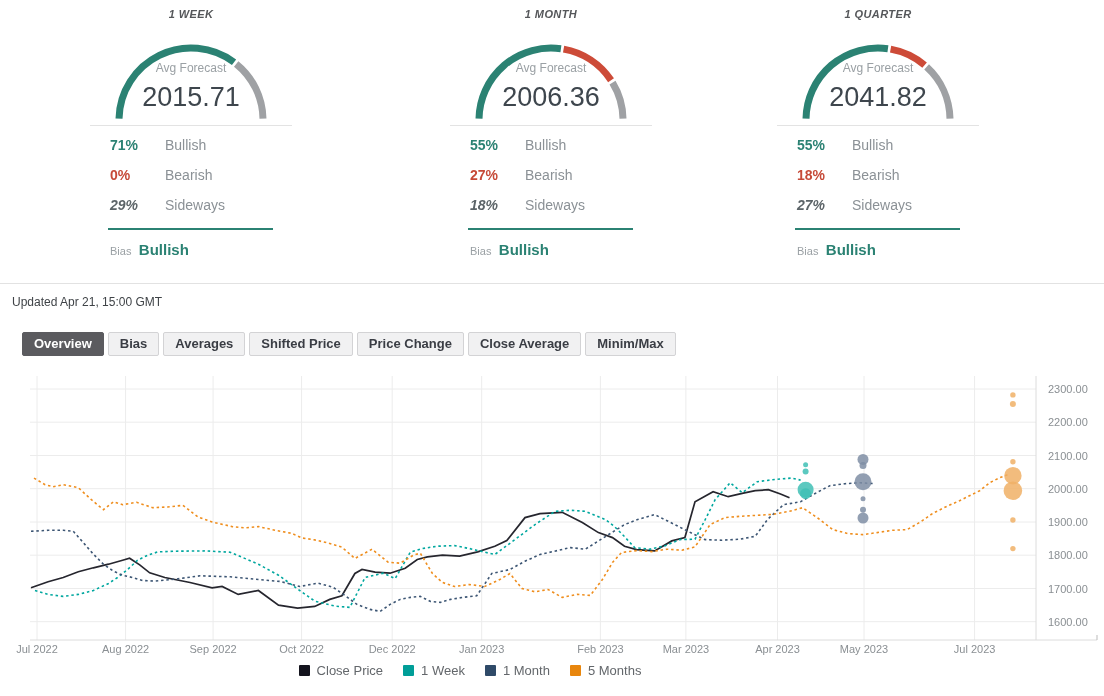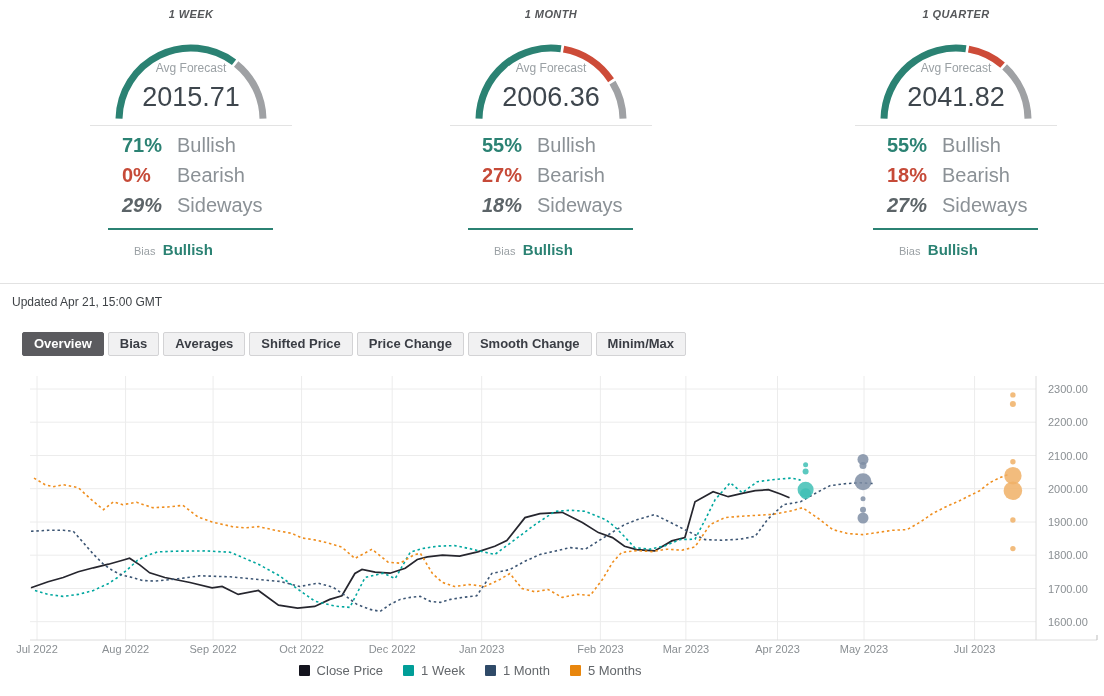--- a/index.html
+++ b/index.html
@@ -8,28 +8,28 @@
   .app { position:relative; width:1104px; height:696px; background:#fff; overflow:hidden; }
 
   
   .panel { position:absolute; top:0; width:202px; }
   .g-title { margin-top:8px; text-align:center; font-size:11px; font-style:italic; font-weight:bold; color:#55575a; letter-spacing:.4px; }
   .gauge { display:block; margin:0 auto; }
   .avg-label { font-size:12px; fill:#9aa0a4; }
   .avg-value { font-size:27px; fill:#3e464d; }
   .g-divider { height:1px; background:#e3e3e3; margin-top:1px; }
   .stats { margin-top:4px; padding-left:20px; }
-  .srow { display:flex; align-items:center; height:30px; font-size:20px;margin-left:12px; }
+  .srow { display:flex; align-items:center; height:30px; font-size:14px; }
   .pct { font-weight:bold; width:55px; }
   .pct.bullish { color:#2b8273; }
   .pct.bearish { color:#c64a38; }
   .pct.sideways { color:#5c6468;font-style:italic; }
   .lbl { color:#8b9196; }
   .bias-underline { width:165px; height:2px; background:#2b8273; margin:8px 0 0 -2px; }
-  .bias-row { margin-top:11px;margin-left:24px; }
+  .bias-row { margin-top:11px; }
   .bias-k { font-size:11px; color:#9aa0a4; }
   .bias-v { font-size:15px; font-weight:bold; color:#2b8273; margin-left:3px; }
 
   
   .page-divider { position:absolute; top:283px; left:0; width:1104px; height:1px; background:#e2e2e2; }
   .updated { position:absolute; top:295px; left:12px; font-size:12px; color:#3f4347; }
 
   
   .tabs { position:absolute; top:332px; left:22px; display:flex; gap:4px; }
   .tab { font-family:"Liberation Sans", sans-serif; font-size:13px; font-weight:bold; color:#3a3d44;
@@ -105,21 +105,21 @@
         <span class="lbl">Sideways</span>
       </div>
       <div class="bias-underline"></div>
       <div class="bias-row">
         <span class="bias-k">Bias</span>
         <span class="bias-v">Bullish</span>
       </div>
     </div>
   </div>
 
-  <div class="panel" style="left:855px">
+  <div class="panel" style="left:777px">
     <div class="g-title">1 QUARTER</div>
     <svg class="gauge" width="200" height="104">
       <text class="avg-label" x="100" y="52" text-anchor="middle">Avg Forecast</text>
       <text class="avg-value" x="100" y="86" text-anchor="middle">2041.82</text>
     <path d="M 28.01 98.64 A 72 72 0 0 1 109.92 28.69" fill="none" stroke="#2b8273" stroke-width="7"></path>
         <path d="M 112.60 29.11 A 72 72 0 0 1 146.59 45.10" fill="none" stroke="#cd4b38" stroke-width="7"></path>
         <path d="M 148.62 46.90 A 72 72 0 0 1 171.99 98.64" fill="none" stroke="#9fa1a4" stroke-width="7"></path>
       </svg>
     <div class="g-divider"></div>
     <div class="stats">
@@ -145,21 +145,21 @@
 
   <div class="page-divider"></div>
   <div class="updated">Updated Apr 21, 15:00 GMT</div>
 
   <div class="tabs">
     <button class="tab active">Overview</button>
     <button class="tab">Bias</button>
     <button class="tab">Averages</button>
     <button class="tab">Shifted Price</button>
     <button class="tab">Price Change</button>
-    <button class="tab">Smooth Change</button>
+    <button class="tab">Close Average</button>
     <button class="tab">Minim/Max</button>
   </div>
 
   <svg class="chart-svg" id="chart" width="1104" height="294">
       <line x1="37.0" y1="6" x2="37.0" y2="270" stroke="#ececec" stroke-width="1"></line>
       <text x="37.0" y="283" class="xlab">Jul 2022</text>
       <line x1="125.6" y1="6" x2="125.6" y2="270" stroke="#ececec" stroke-width="1"></line>
       <text x="125.6" y="283" class="xlab">Aug 2022</text>
       <line x1="213.1" y1="6" x2="213.1" y2="270" stroke="#ececec" stroke-width="1"></line>
       <text x="213.1" y="283" class="xlab">Sep 2022</text>

